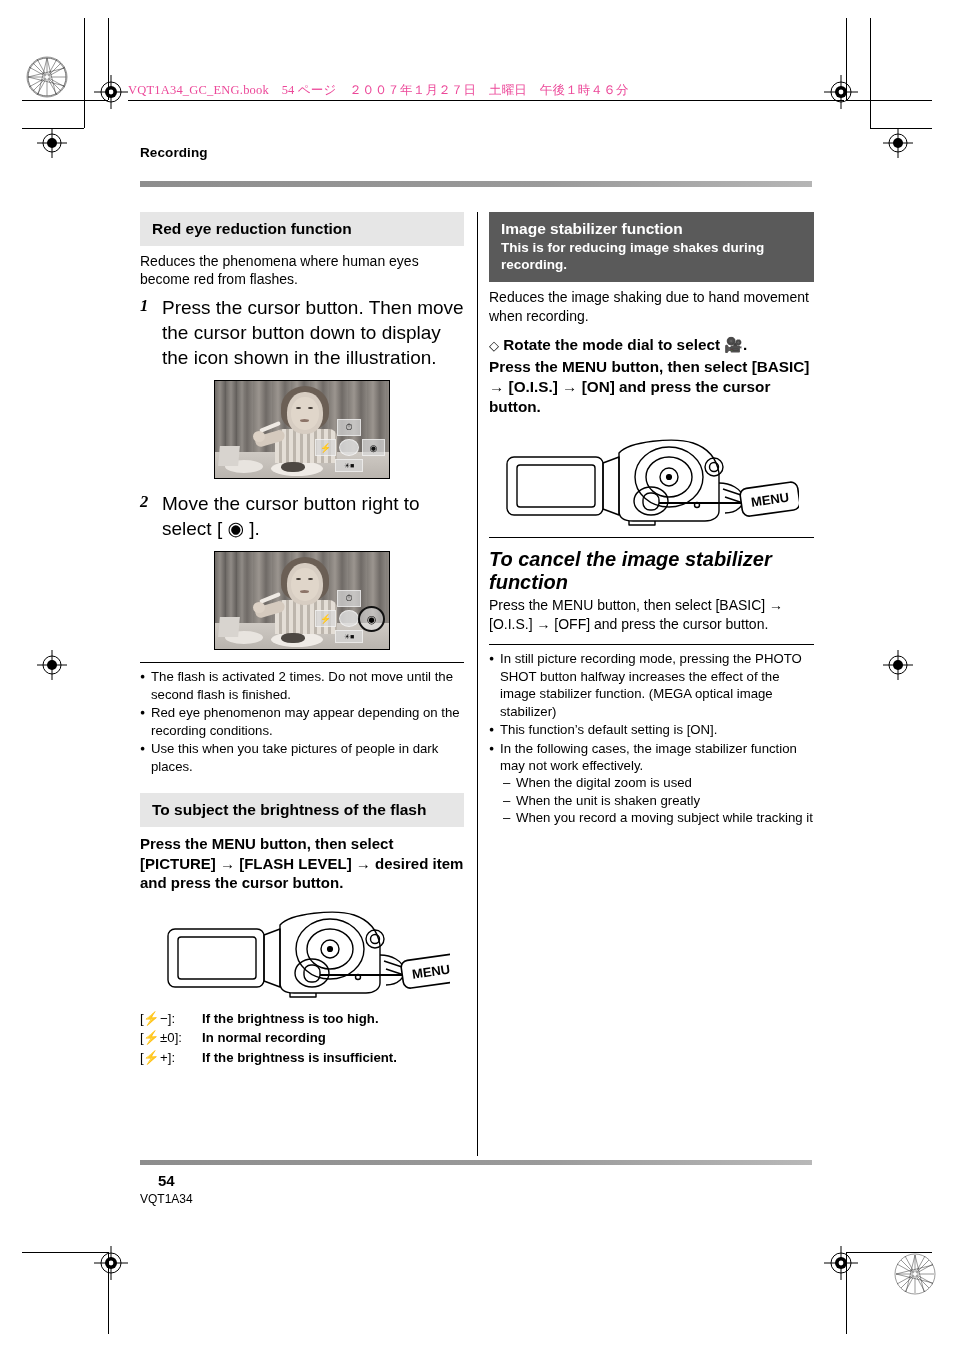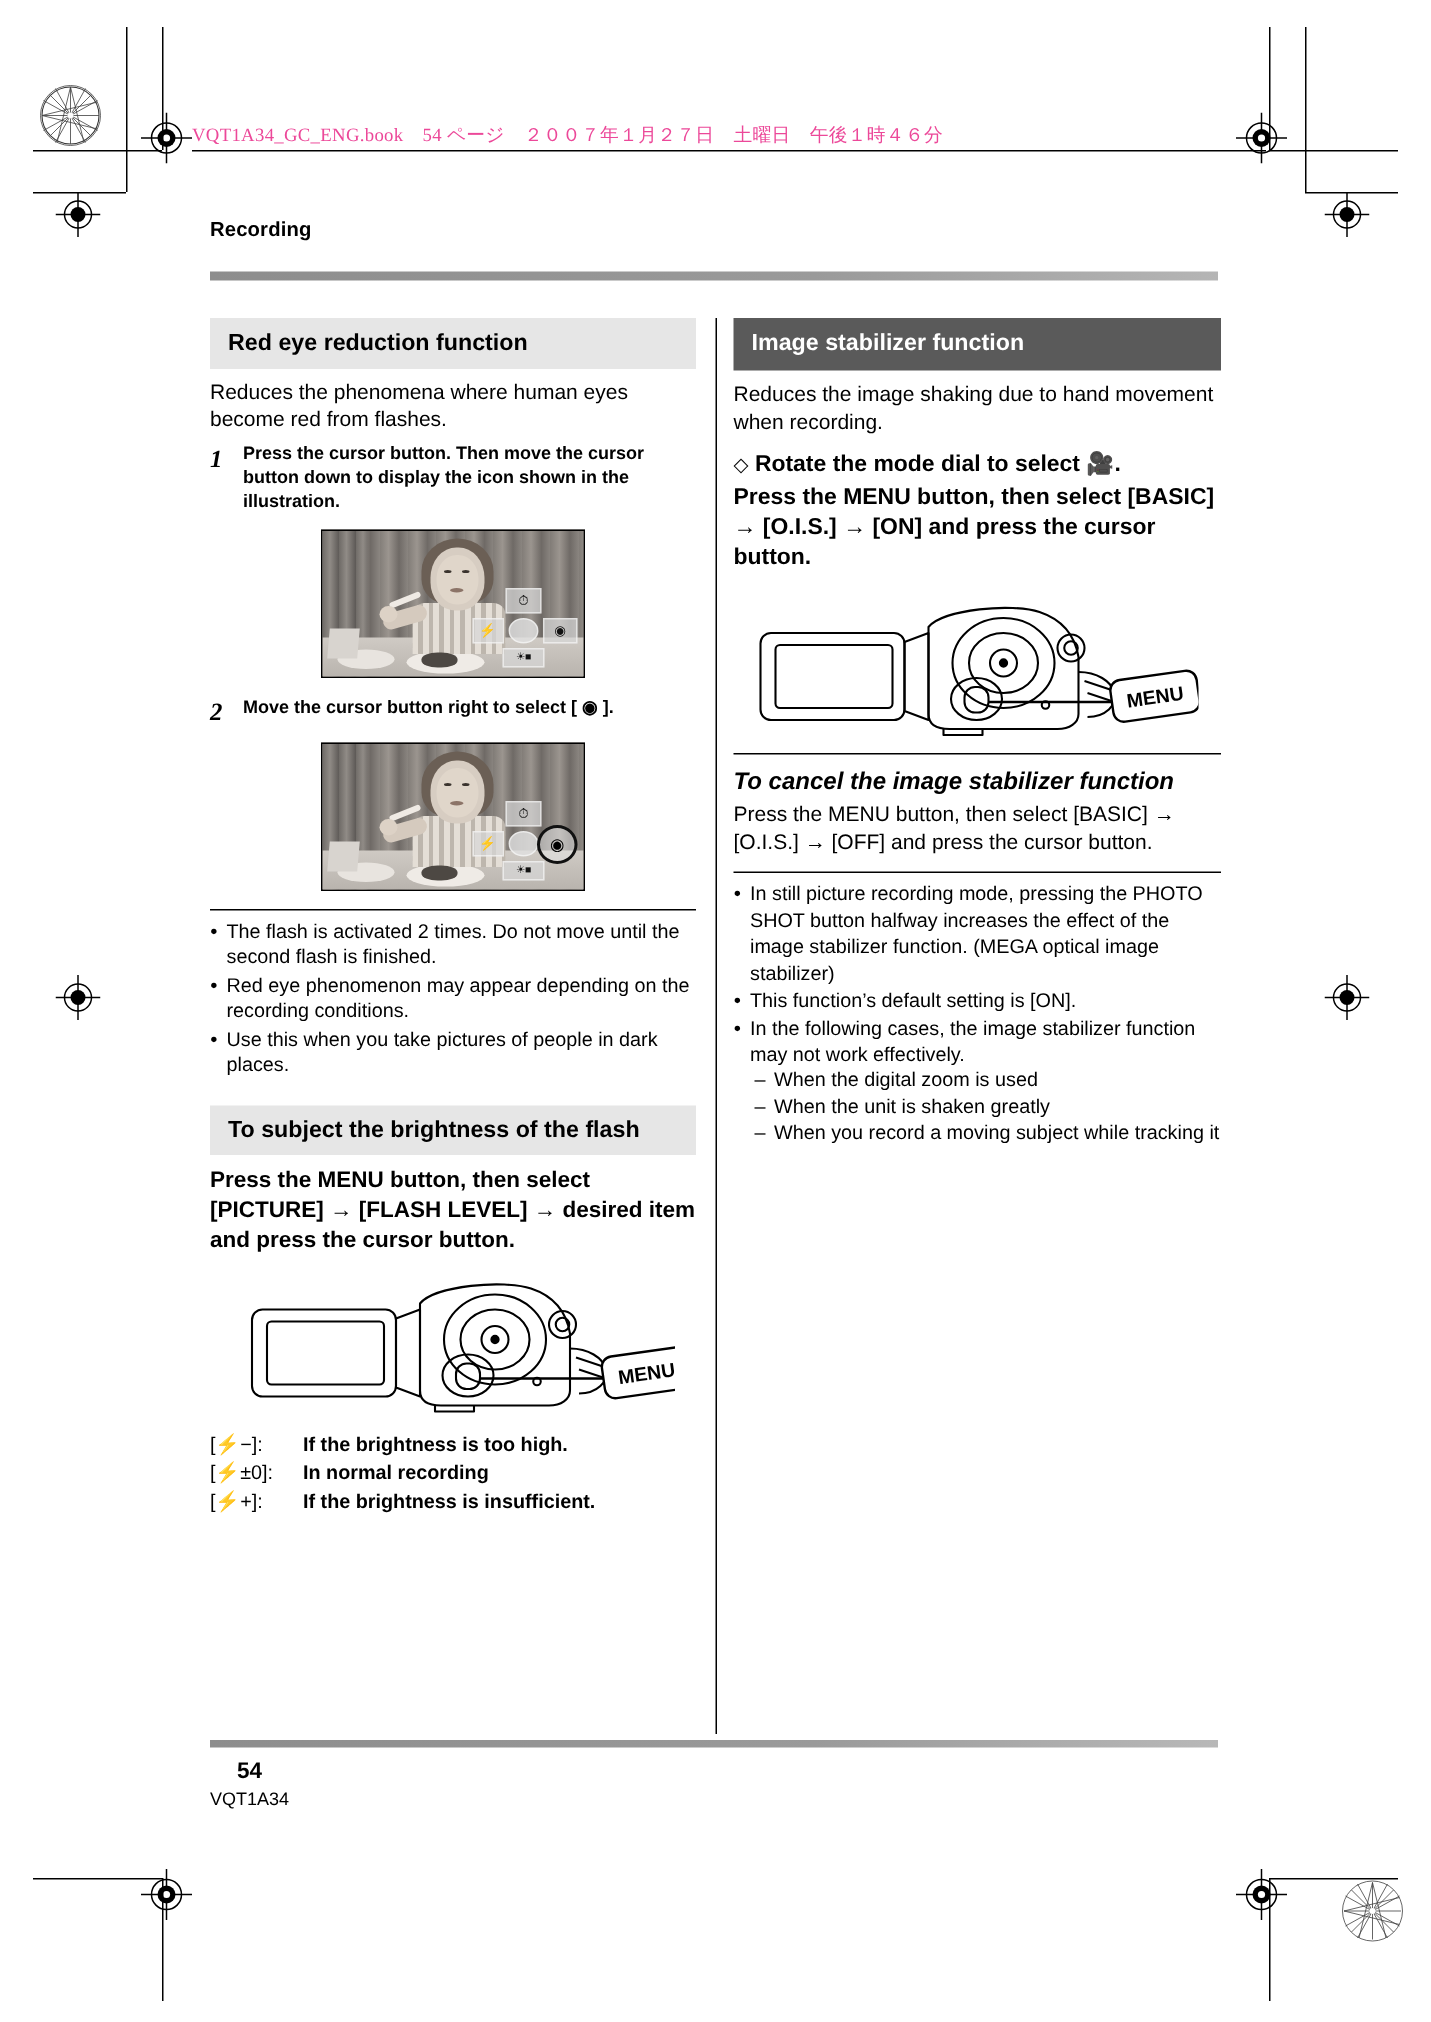--- a/index.html
+++ b/index.html
@@ -70,37 +70,37 @@
   }
   .instr-d{font-size:15.3px;font-weight:bold;line-height:1.32;margin-top:9px;}
 
   
   .step{display:flex;margin-top:6px;}
   .step-num{
     font-size:16.5px;font-weight:bold;font-style:italic;
     font-family:"Liberation Serif", serif;
     width:22px;flex:none;line-height:1.3;
   }
-  .step-body{font-size:12px;font-weight:bold;line-height:1.32;}
+  .step-body{font-size:19px;font-weight:normal;line-height:1.32;}
 
   
   .rule-thin{height:1px;background:#000;margin-top:12px;}
   .bullets{margin-top:5px;}
   .bul{display:flex;font-size:13.2px;line-height:1.32;margin-top:1px;}
   .bul-dot{width:11px;flex:none;}
   .bul-dot::before{content:"\25CF";font-size:8.5px;position:relative;top:-2px;}
   .bul-txt{flex:1;}
   .dash{display:flex;font-size:13.2px;line-height:1.32;margin-left:14px;}
   .dash-m{width:13px;flex:none;}
 
   
   .diamond-line{font-size:15.3px;font-weight:bold;line-height:1.32;}
   .dia{font-size:13px;font-weight:normal;}
 
-  .ital-head{font-size:16px;font-weight:bold;font-style:italic;margin-top:10px;}
+  .ital-head{font-size:20px;font-weight:bold;font-style:italic;margin-top:10px;}
 
   
   .lvl{display:flex;font-size:13.2px;line-height:1.46;}
   .lvl-k{width:62px;flex:none;white-space:nowrap;}
   .lvl-v{flex:1;font-weight:bold;}
 
   
   .photo{
     position:relative;width:176px;height:99px;margin:10px auto 0 auto;
     border:1px solid #000;box-sizing:border-box;overflow:hidden;
@@ -443,20 +443,21 @@
         <div class="lvl-v">If the brightness is insufficient.</div>
       </div>
     </div>
 
   </div>
 
   <div class="col col-right">
 
     <div class="head-dark">
       <span class="t1">Image stabilizer function</span>
+      <span class="t2">This is for reducing image shakes during recording.</span>
     </div>
 
     <div class="body-text">Reduces the image shaking due to hand movement when recording.</div>
 
     <div class="diamond-line" style="margin-top:9px;">
       <span class="dia">◇</span>
       <span>Rotate the mode dial to select</span>
       <span style="font-size:15px;">🎥</span><span>.</span>
     </div>
 

